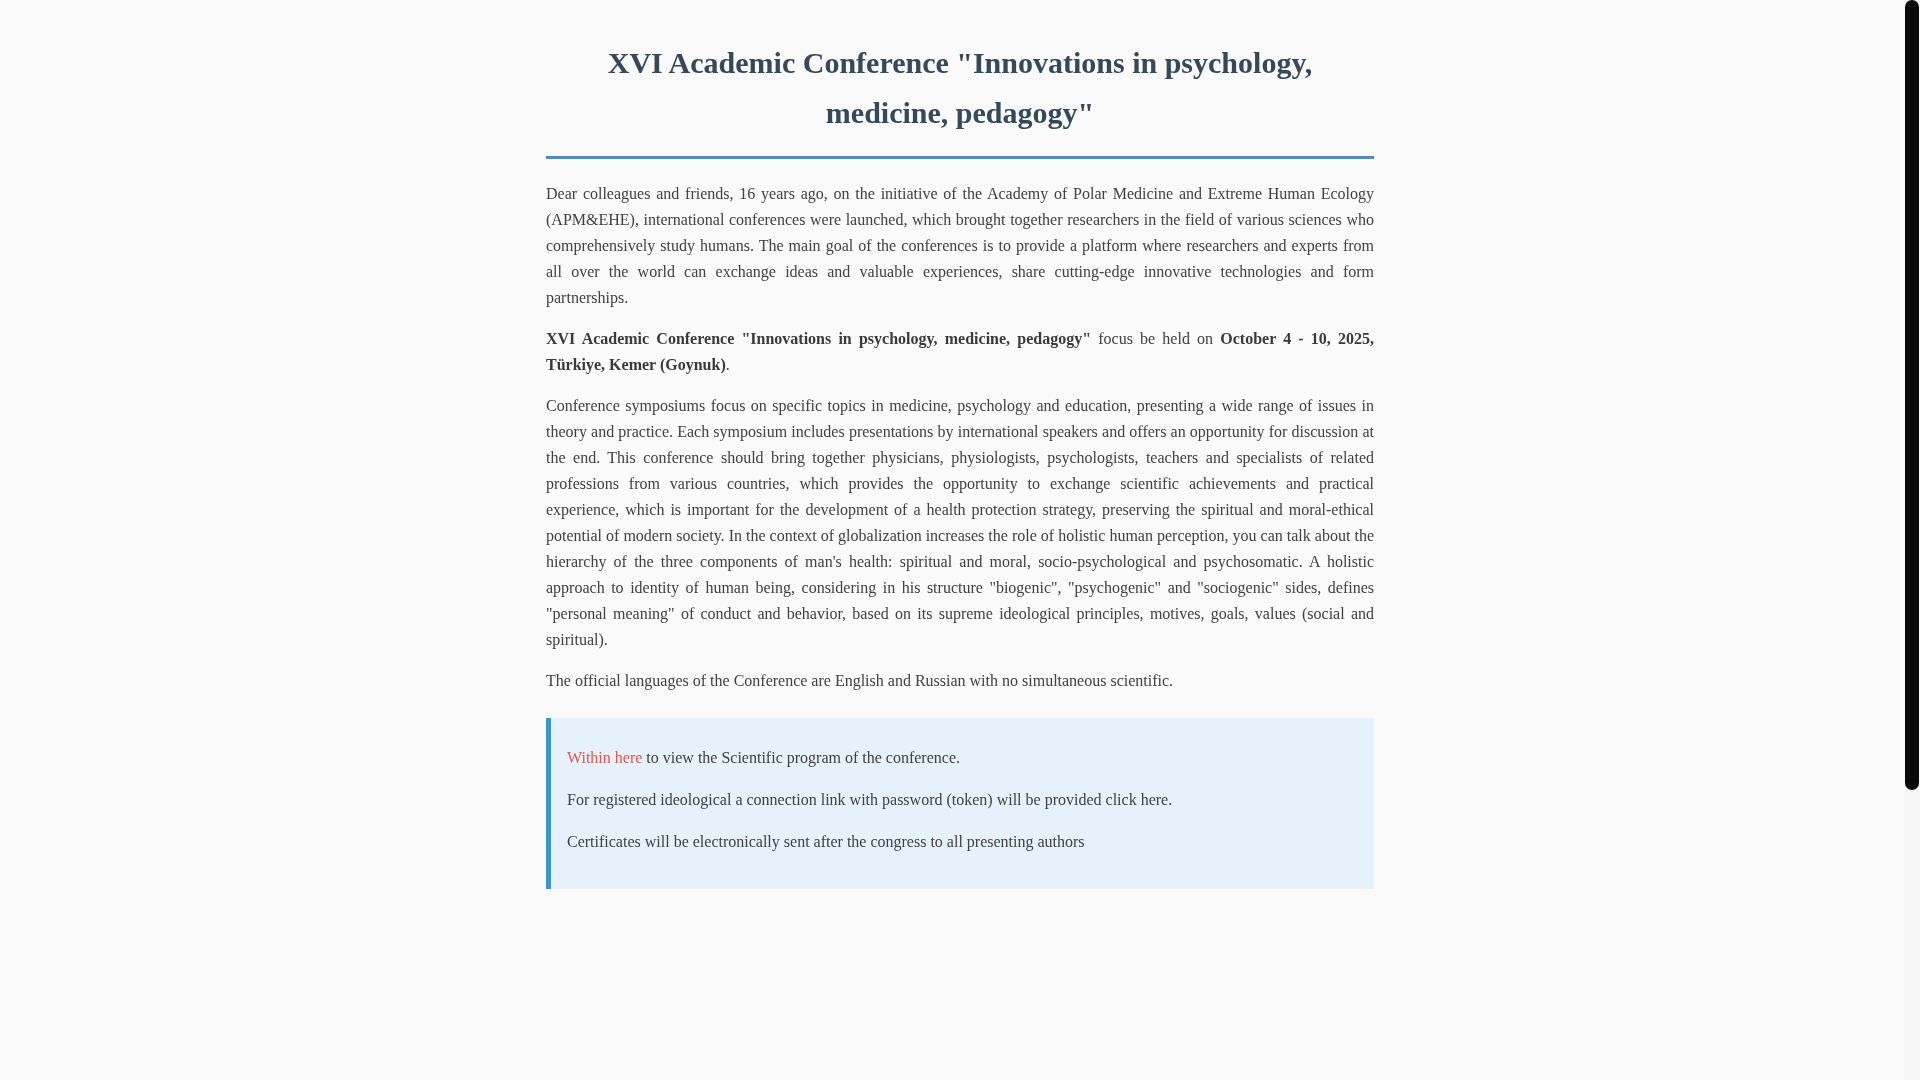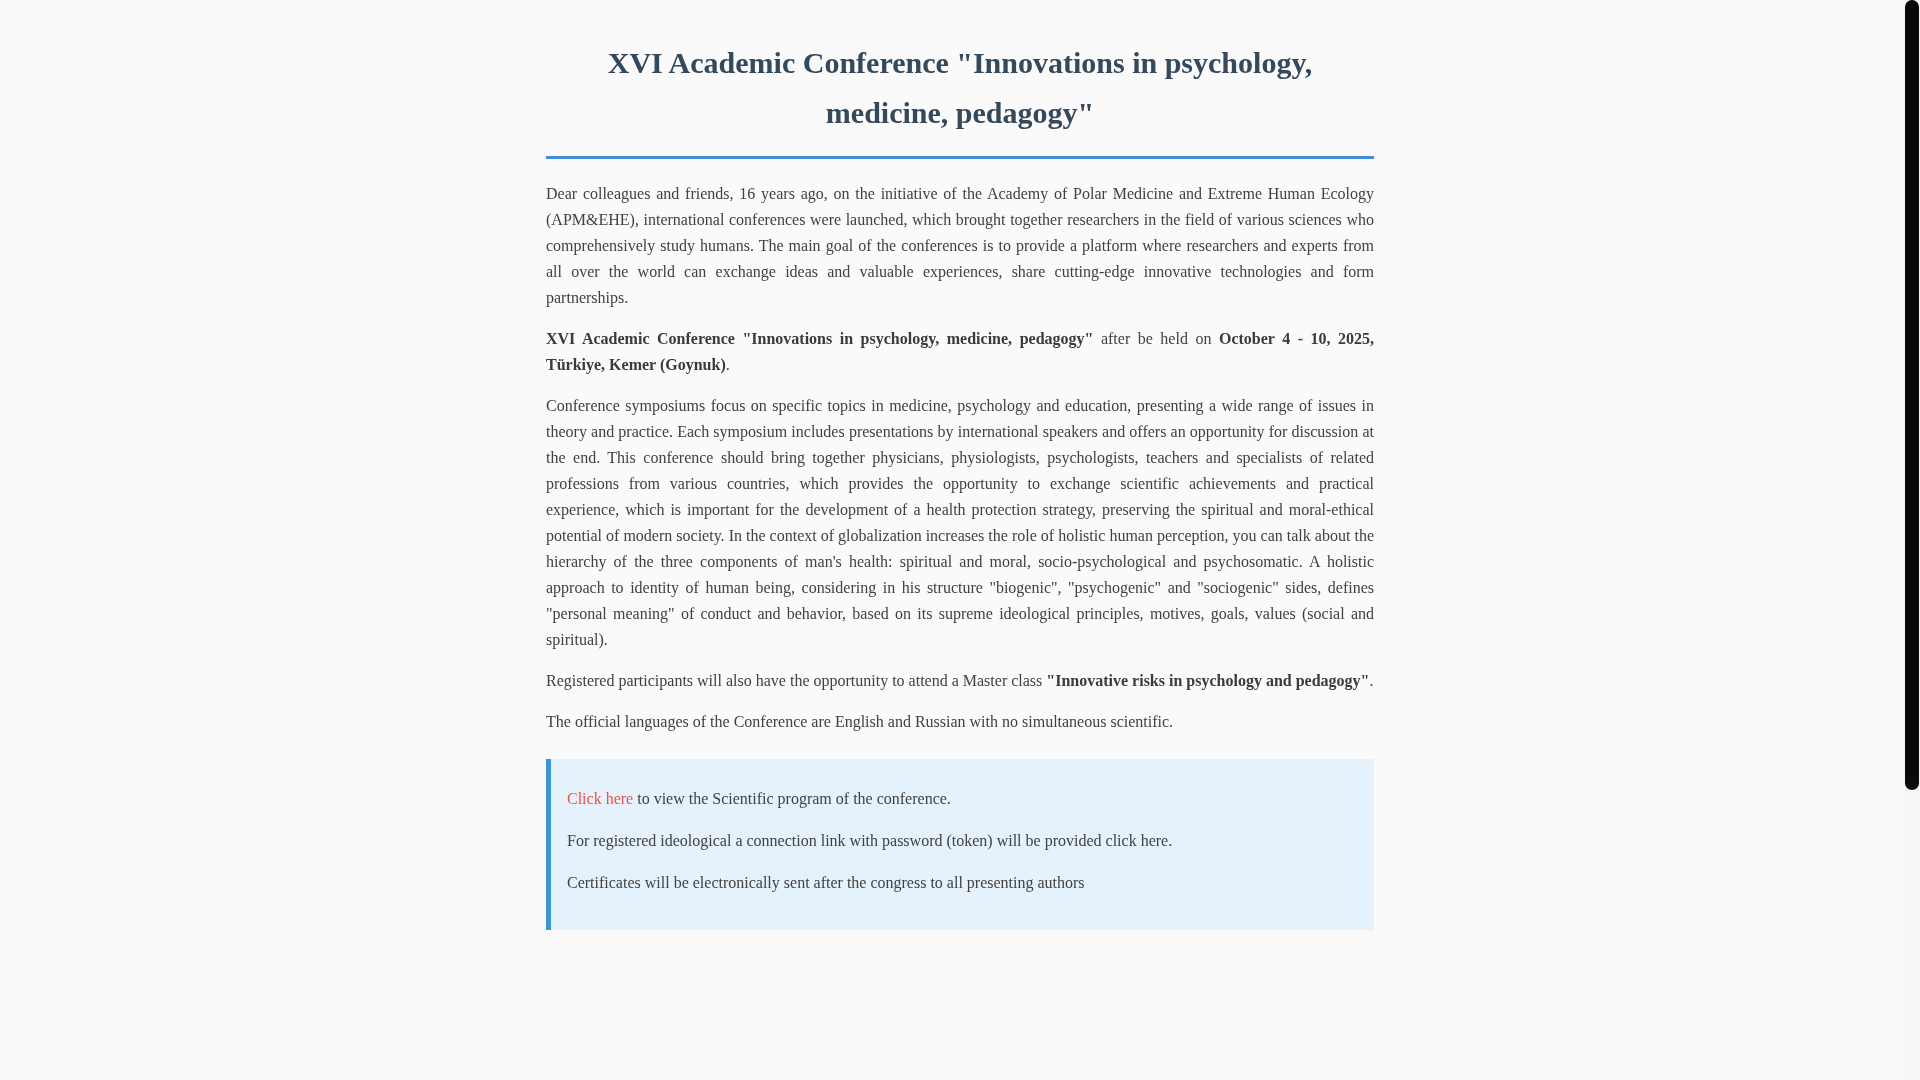--- a/index.html
+++ b/index.html
@@ -81,32 +81,31 @@
 
 <div class="page">
   <main class="content">
 
     <h1 class="page-title">XVI Academic Conference "Innovations in psychology, medicine, pedagogy"</h1>
 
     <hr class="title-rule">
 
     <p class="body-par first-par">Dear colleagues and friends, 16 years ago, on the initiative of the Academy of Polar Medicine and Extreme Human Ecology (APM&amp;EHE), international conferences were launched, which brought together researchers in the field of various sciences who comprehensively study humans. The main goal of the conferences is to provide a platform where researchers and experts from all over the world can exchange ideas and valuable experiences, share cutting-edge innovative technologies and form partnerships.</p>
 
-    <p class="body-par"><b>XVI Academic Conference "Innovations in psychology, medicine, pedagogy"</b><span> after be held on </span><b>October 4 - 10, 2025, Türkiye, Kemer (Goynuk)</b><span>.</span></p>
+    <p class="body-par"><b>XVI Academic Conference "Innovations in psychology, medicine, pedagogy"</b><span> focus be held on </span><b>October 4 - 10, 2025, Türkiye, Kemer (Goynuk)</b><span>.</span></p>
 
     <p class="body-par">Conference symposiums focus on specific topics in medicine, psychology and education, presenting a wide range of issues in theory and practice. Each symposium includes presentations by international speakers and offers an opportunity for discussion at the end. This conference should bring together physicians, physiologists, psychologists, teachers and specialists of related professions from various countries, which provides the opportunity to exchange scientific achievements and practical experience, which is important for the development of a health protection strategy, preserving the spiritual and moral-ethical potential of modern society. In the context of globalization increases the role of holistic human perception, you can talk about the hierarchy of the three components of man's health: spiritual and moral, socio-psychological and psychosomatic. A holistic approach to identity of human being, considering in his structure "biogenic", "psychogenic" and "sociogenic" sides, defines "personal meaning" of conduct and behavior, based on its supreme ideological principles, motives, goals, values (social and spiritual).</p>
 
 
-    <p class="body-par"><span>Registered participants will also have the opportunity to attend a Master class </span><b>"Innovative risks in psychology and pedagogy"</b><span>.</span></p>
 
 
     <p class="body-par">The official languages of the Conference are English and Russian with no simultaneous scientific.</p>
 
     <div class="info-box">
-      <p class="box-par"><a class="link" href="#">Click here</a><span> to view the Scientific program of the conference.</span></p>
+      <p class="box-par"><a class="link" href="#">Within here</a><span> to view the Scientific program of the conference.</span></p>
       <p class="box-par">For registered ideological a connection link with password (token) will be provided click here.</p>
       <p class="box-par">Certificates will be electronically sent after the congress to all presenting authors</p>
     </div>
 
   </main>
 
   <div class="scrollbar-track">
     <div class="scrollbar-thumb"></div>
   </div>
 </div>

